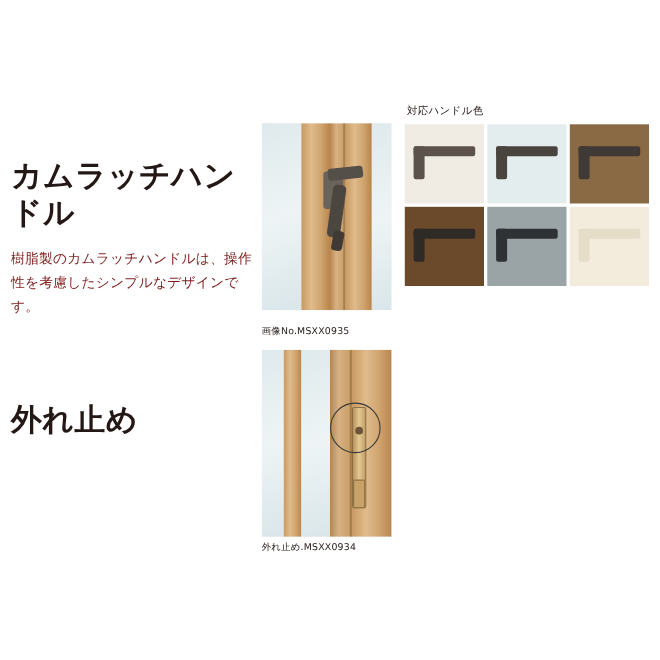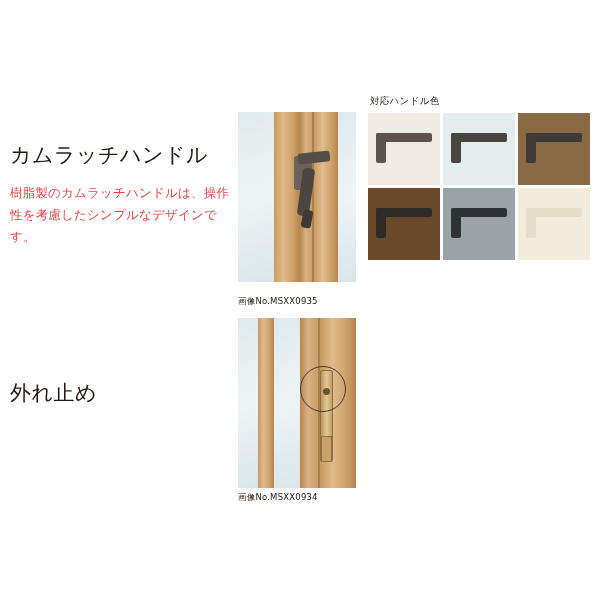--- a/index.html
+++ b/index.html
@@ -24,31 +24,31 @@
   .sec1 { left: 0; top: 95px; width: 600px; height: 210px; }
   .sec2 { left: 0; top: 310px; width: 600px; height: 205px; }
 
   .text-col {
     position: absolute;
     left: 10px;
     width: 225px;
   }
   .heading {
     font-family: "DejaVu Sans", sans-serif;
-    font-size: 21px;
-    font-weight: normal;
+    font-size: 28px;
+    font-weight: bold;
     color: #231815;
     letter-spacing: 0.5px;
     margin: 0 0 14px 0;
     line-height: 1.2;
   }
   .body-text {
     font-family: "DejaVu Sans", sans-serif;
     font-size: 12.5px;
-    color: #ef4444;
+    color: #7f1d1d;
     line-height: 1.75;
     margin: 0;
     letter-spacing: 0.2px;
   }
 
   
   .photo {
     position: absolute;
     background: #e8eef0;
     overflow: hidden;
@@ -183,34 +183,34 @@
   <div class="swatch" style="left:443px; top:188px; width:72px; height:72px; background:#9aa3a5;">
     <div class="sw-handle" style="left:8px; top:20px; width:56px; height:9px; background:#2f3234;"></div>
     <div class="sw-handle" style="left:8px; top:20px; width:10px; height:30px; background:#2f3234;"></div>
   </div>
   <div class="swatch" style="left:518px; top:188px; width:72px; height:72px; background:#f3ecdd;">
     <div class="sw-handle" style="left:8px; top:20px; width:56px; height:9px; background:#e6ddc8;"></div>
     <div class="sw-handle" style="left:8px; top:20px; width:10px; height:30px; background:#e6ddc8;"></div>
   </div>
 
   <div class="section sec2">
-    <div class="text-col" style="top:71px;">
+    <div class="text-col" style="top:55px;">
       <h2 class="heading">外れ止め</h2>
     </div>
   </div>
 
   <div class="photo" id="photo-stopper">
     <div class="glass" style="left:0; top:0; width:20px; height:170px;"></div>
     <div class="frame-wood" style="left:20px; top:0; width:16px; height:170px;"></div>
     <div class="glass" style="left:36px; top:0; width:26px; height:170px;"></div>
     <div class="frame-wood2" style="left:62px; top:0; width:20px; height:170px;"></div>
     <div class="frame-wood" style="left:82px; top:0; width:36px; height:170px;"></div>
     <div style="position:absolute; left:80px; top:0; width:2px; height:170px; background:#8a6336; opacity:.5;"></div>
 
     <div class="stopper-part" style="left:82px; top:52px; width:13px; height:92px; border-radius:2px;"></div>
     <div style="position:absolute; left:83px; top:118px; width:11px; height:26px; background:#c7a36a; border:1px solid #8d6f42;"></div>
     <div style="position:absolute; left:85px; top:70px; width:7px; height:7px; background:#6a5536; border-radius:50%;"></div>
 
     <div class="circle-marker" style="left:62px; top:48px; width:46px; height:46px;"></div>
   </div>
-  <div class="caption" style="left:238px; top:492px;">画像No.MSXX0934</div>
+  <div class="caption" style="left:238px; top:492px;">外れ止め.MSXX0934</div>
 
 </div>
 
 </body></html>

